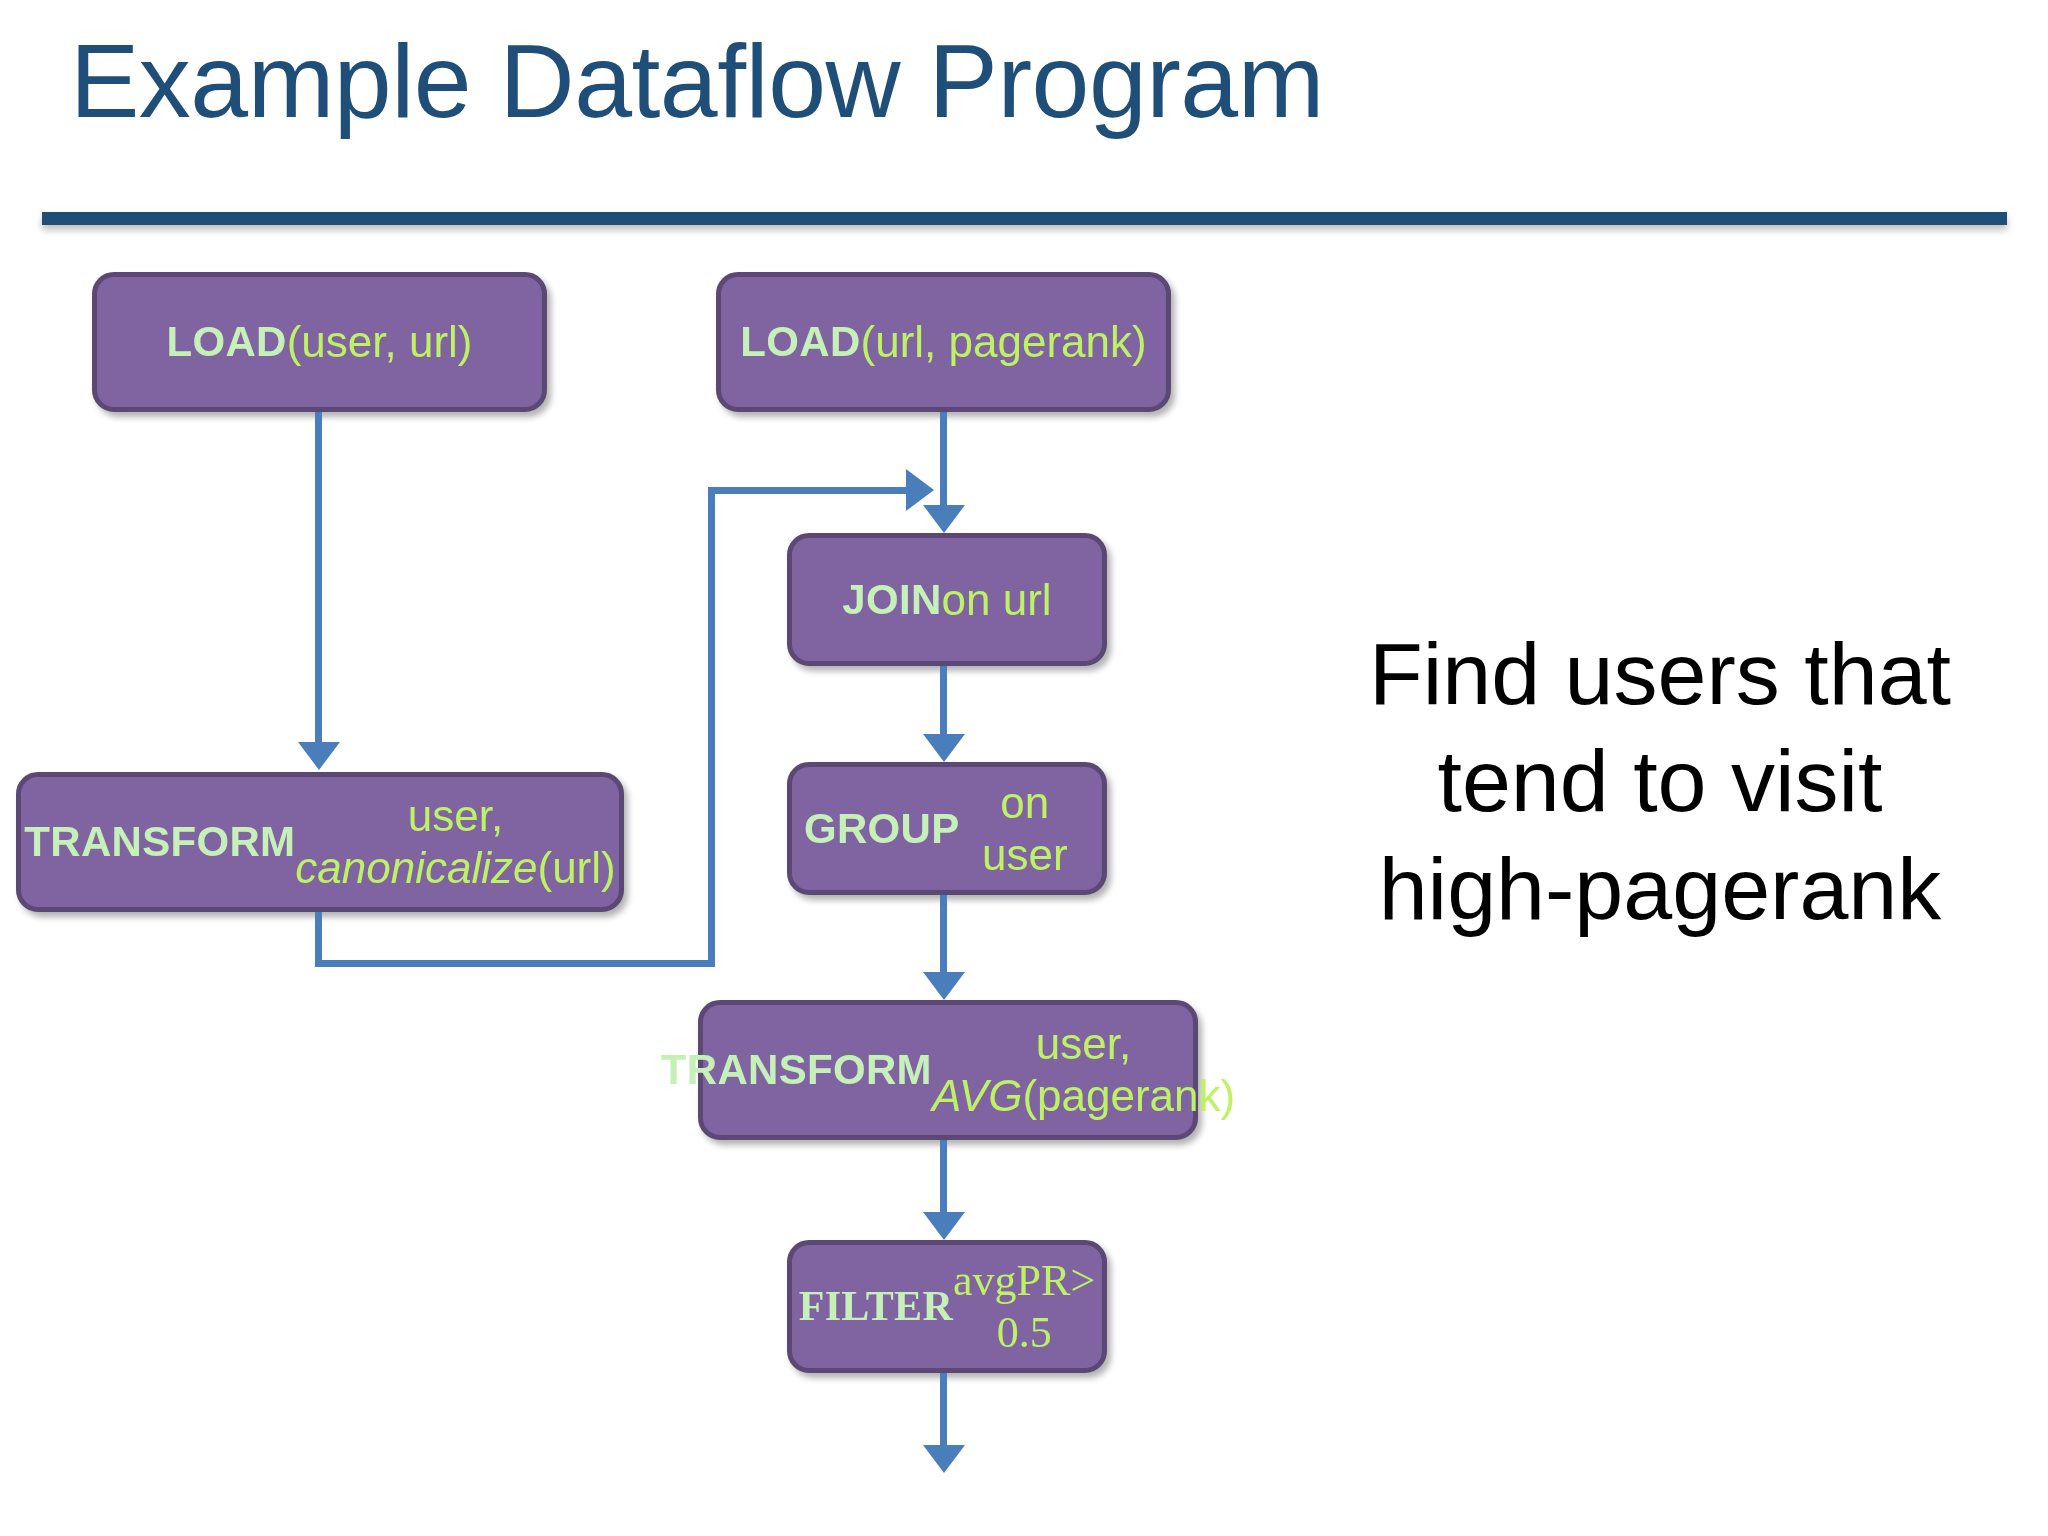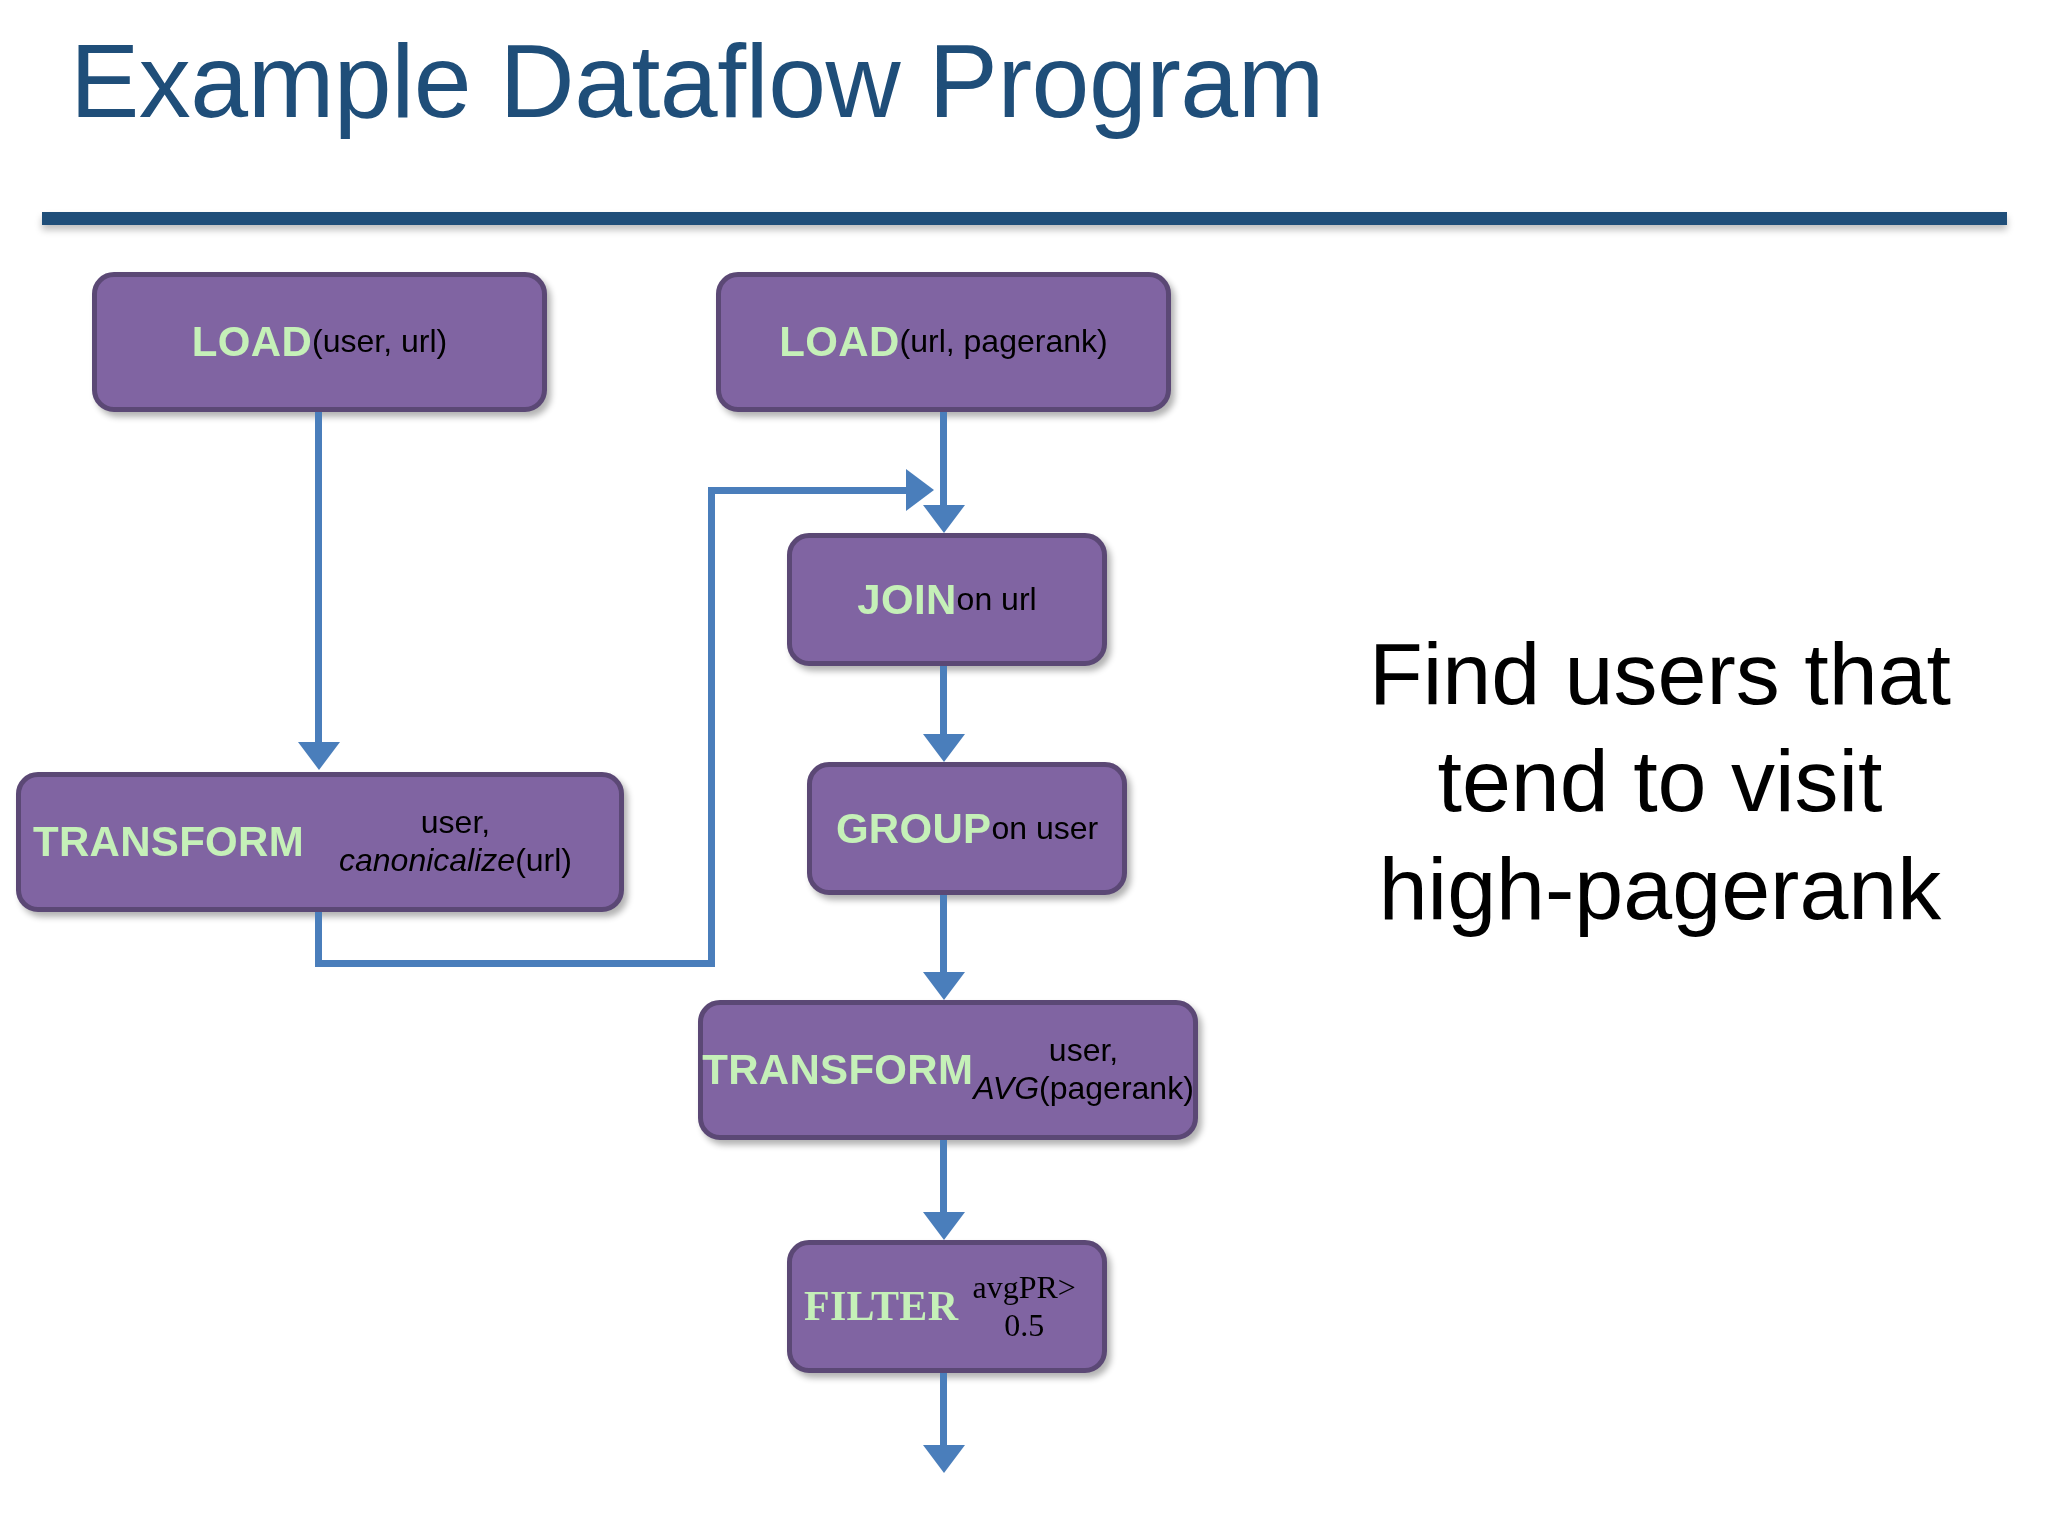--- a/index.html
+++ b/index.html
@@ -55,23 +55,23 @@
     padding: 4px 12px;
   }
   .node .op {
     color: #C5F0B8;
     font-weight: bold;
     font-size: 42px;
     line-height: 1.18;
     letter-spacing: 0.3px;
   }
   .node .arg {
-    color: #000000;
+    color: #bef264;
     font-weight: 400;
-    font-size: 32px;
+    font-size: 44px;
     line-height: 1.18;
   }
   .node .arg i { font-style: italic; }
 
   
   .vline, .hline {
     position: absolute;
     background: #4A7EBB;
   }
   .vline { width: 7px; }
@@ -125,21 +125,21 @@
   <div class="node" style="left:787px; top:533px; width:320px; height:133px;">
     <div class="op">JOIN</div>
     <div class="arg"><span>on url</span></div>
   </div>
 
   <div class="node" style="left:16px; top:772px; width:608px; height:140px;">
     <div class="op">TRANSFORM</div>
     <div class="arg"><span>user,  </span><i>canonicalize</i><span>(url)</span></div>
   </div>
 
-  <div class="node" style="left:787px; top:762px; width:320px; height:133px;margin-left:20px;">
+  <div class="node" style="left:787px; top:762px; width:320px; height:133px;">
     <div class="op">GROUP</div>
     <div class="arg"><span>on user</span></div>
   </div>
 
   <div class="node" style="left:698px; top:1000px; width:500px; height:140px;">
     <div class="op">TRANSFORM</div>
     <div class="arg"><span>user, </span><i>AVG</i><span>(pagerank)</span></div>
   </div>
 
   <div class="node" style="left:787px; top:1240px; width:320px; height:133px;font-family:Liberation Serif, serif;">

